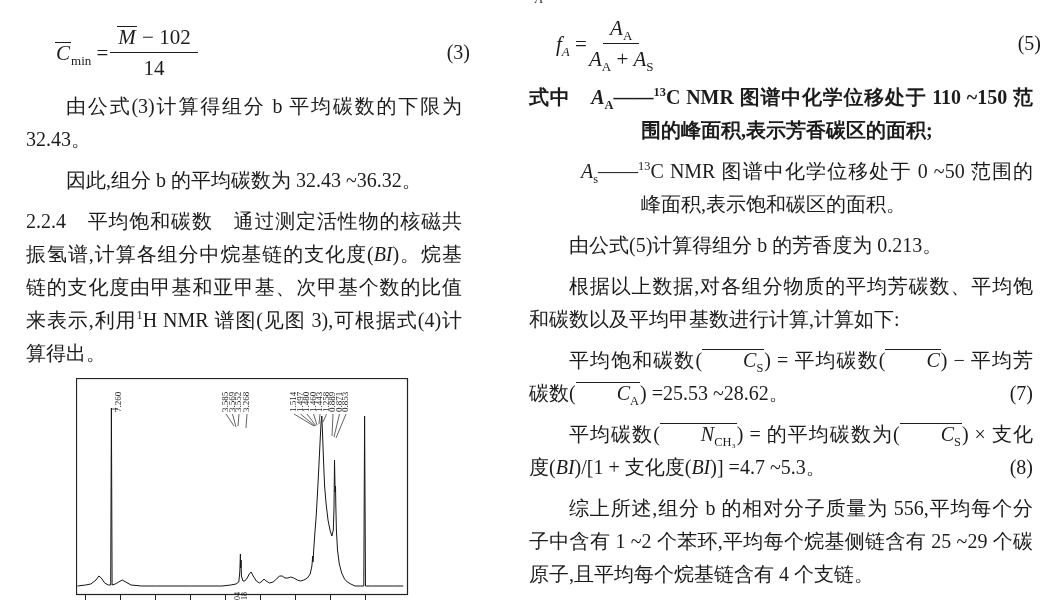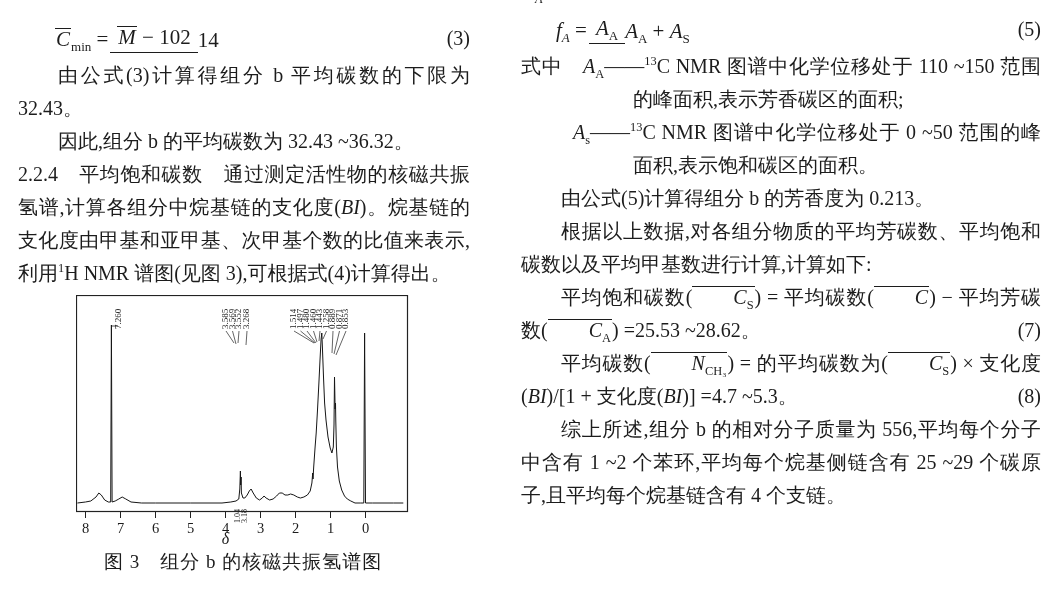--- a/index.html
+++ b/index.html
@@ -5,37 +5,37 @@
   html,body{margin:0;padding:0;}
   body{
     width:1056px;height:600px;overflow:hidden;background:#ffffff;
     font-family:"Liberation Serif","DejaVu Serif",serif;
     color:#1c1c1c;
   }
   .page{position:relative;width:1056px;height:600px;}
   .col{position:absolute;top:0;}
   .col-left{left:18px;width:452px;}
   .col-right{left:521px;width:520px;}
-  .para{margin:0;text-align:justify;text-justify:inter-ideograph;line-height:33px;font-size:20px;}
+  .para{margin:8px;text-align:justify;text-justify:inter-ideograph;line-height:33px;font-size:20px;}
   .ind{text-indent:2em;}
   sub{font-size:0.62em;line-height:0;}
   sup{font-size:0.62em;line-height:0;}
   .it{font-style:italic;}
   .ol{display:inline-block;border-top:1.3px solid #1c1c1c;line-height:1.02;padding:0 1px;}
   
   .eq{display:flex;align-items:center;font-size:21px;line-height:1.25;margin:6px 0 6px 0;}
   .eq-left{padding-left:37px;}
   .eq-right{padding-left:35px;}
-  .frac{display:inline-flex;flex-direction:row;align-items:center;vertical-align:middle;margin:0 2px;}
+  .frac{display:inline-flex;flex-direction:column;align-items:center;vertical-align:middle;margin:0 2px;}
   .frac .num{border-bottom:1.3px solid #1c1c1c;padding:0 7px 2px 7px;}
   .frac .den{padding-top:2px;}
   .eqno{margin-left:auto;font-size:20px;}
   .peqno{float:right;}
   
-  .def1{padding-left:112px;text-indent:-112px;}
+  .def1{padding-left:112px;text-indent:-112px;font-weight:bold;}
   .def2{padding-left:112px;text-indent:-60px;}
   
   .frag{height:9px;overflow:hidden;position:relative;}
   .frag span{position:absolute;top:-25px;left:14px;font-size:20px;line-height:33px;white-space:nowrap;}
   
   figure{margin:5px 0 0 58px;width:334px;}
   figcaption{text-align:center;font-size:19px;letter-spacing:1px;}
   .ax{font:14.5px "Liberation Serif",serif;fill:#1c1c1c;}
   .xl{font:italic 16px "Liberation Serif",serif;fill:#1c1c1c;}
   .pk{font:9px "Liberation Serif",serif;fill:#222;}

